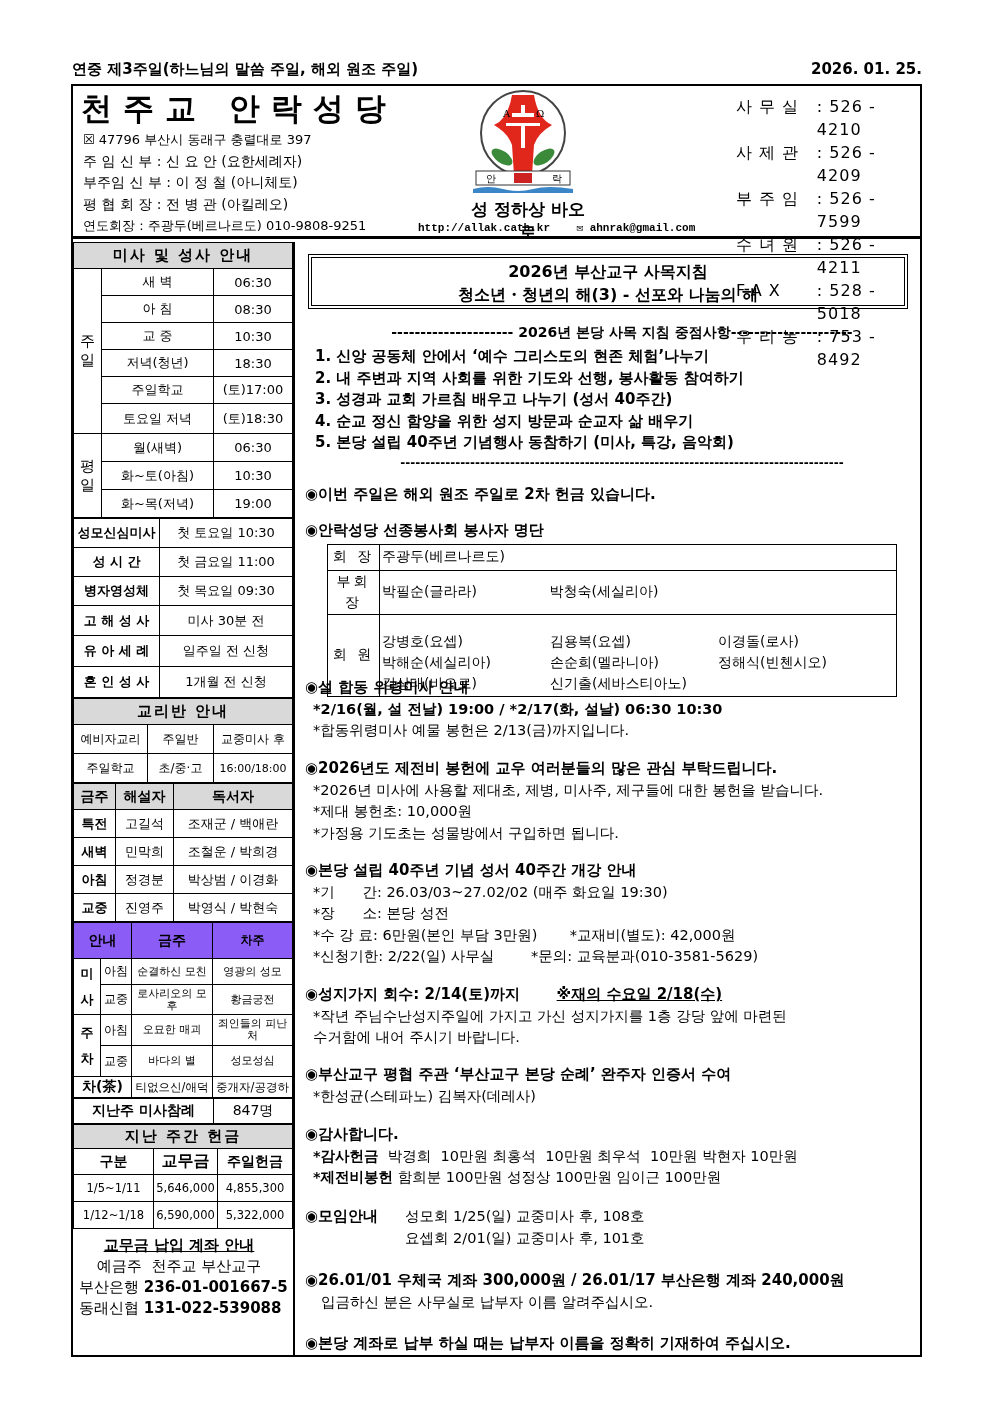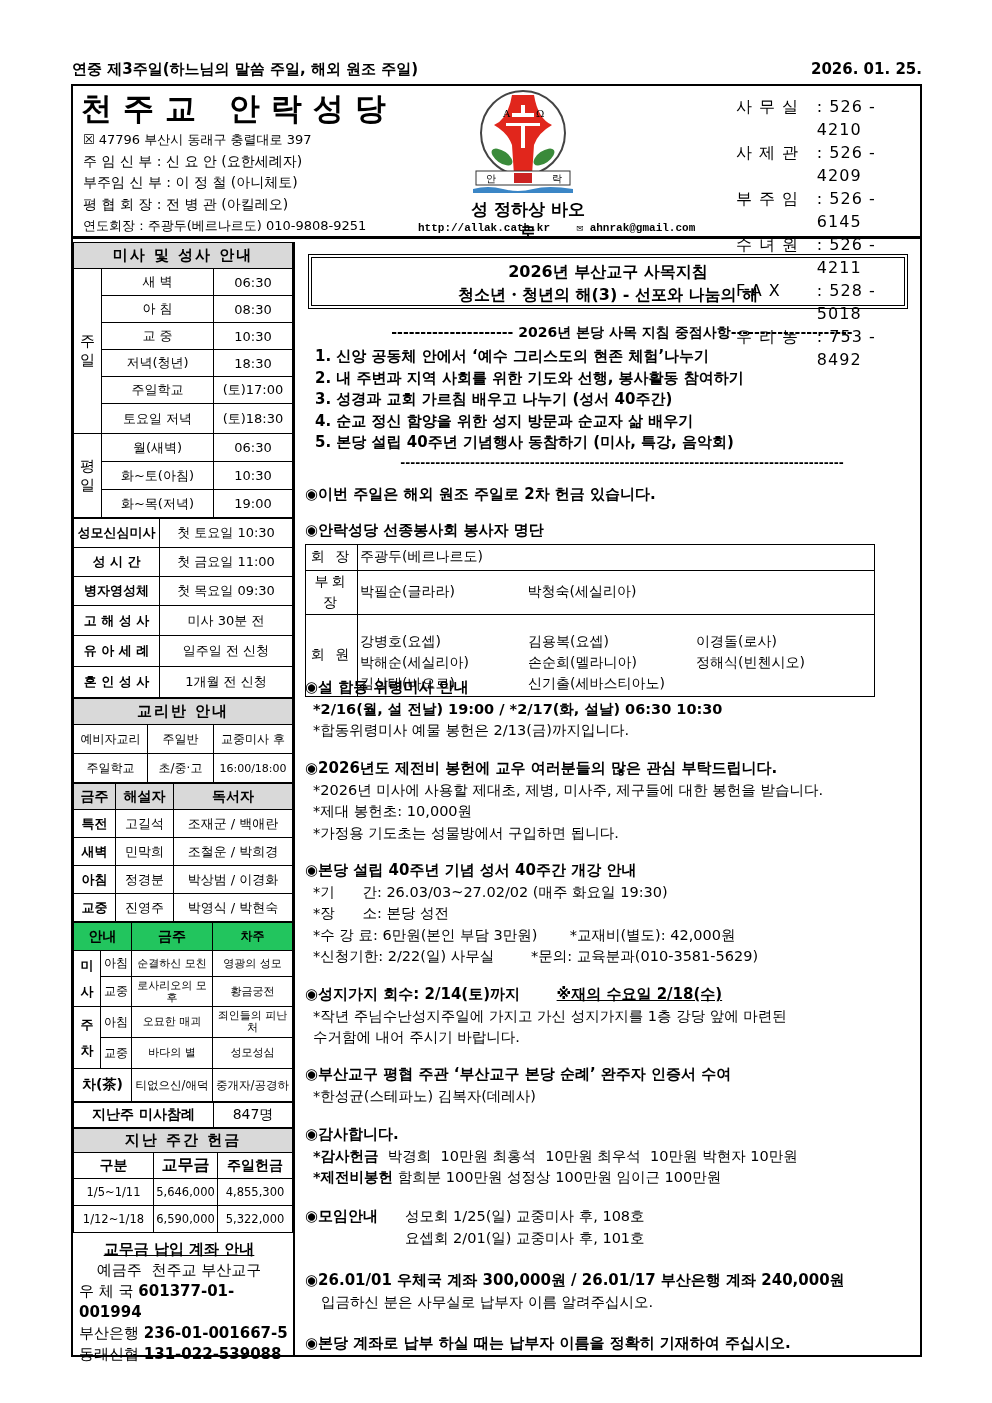--- a/index.html
+++ b/index.html
@@ -25,21 +25,21 @@
   .bold { font-weight: bold; }
   .sm { font-size: 11px; line-height: 12px; }
   .main { position: absolute; left: 232px; top: 160px; width: 608px; }
   .boxtitle { position: absolute; left: 3px; top: 8px; width: 600px; height: 55px; border: 4px double #000; text-align: center; font-size: 16px; font-weight: bold; line-height: 23px; padding-top: 2px; }
   .dash { position: absolute; left: 17px; width: 600px; font-size: 14px; font-weight: bold; white-space: nowrap; overflow: hidden; text-align: center; }
   .points { position: absolute; left: 10px; top: 100px; font-size: 15px; font-weight: bold; line-height: 21.5px; }
   .sec { position: absolute; left: 0; width: 608px; font-size: 14.5px; line-height: 21.5px; }
   .sec .h { font-weight: bold; font-size: 15px; }
   .sec .l { padding-left: 8px; }
   .bullet { font-weight: bold; }
-  .staff { width: 570px; border: 1px solid #000; margin-top: 2px; }
+  .staff { margin-left: 22px; width: 570px; border: 1px solid #000; margin-top: 2px; }
   .staff td { text-align: left; font-size: 14px; padding: 0 2px; }
   .staff td.lab { width: 52px; text-align: center; letter-spacing: 3px; }
   .u { text-decoration: underline; }
 </style>
 </head>
 <body>
 
 <div class="topline">
   <span class="left">연중 제3주일(하느님의 말씀 주일, 해외 원조 주일)</span>
   <span class="right">2026. 01. 25.</span>
@@ -86,21 +86,21 @@
       <div class="row">
           <span class="lab">사무실</span>
           <span>: 526 - 4210</span>
         </div>
       <div class="row">
           <span class="lab">사제관</span>
           <span>: 526 - 4209</span>
         </div>
       <div class="row">
           <span class="lab">부주임</span>
-          <span>: 526 - 6145</span>
+          <span>: 526 - 7599</span>
         </div>
       <div class="row">
           <span class="lab">수녀원</span>
           <span>: 526 - 4211</span>
         </div>
       <div class="row">
           <span class="lab">FAX</span>
           <span>: 528 - 5018</span>
         </div>
       <div class="row">
@@ -225,21 +225,21 @@
           </tr>
       <tr style="height:28px">
             <td class="bold">교중</td>
             <td>진영주</td>
             <td>박영식 / 박현숙</td>
           </tr>
     </tbody>
       </table>
     <table>
       <tbody>
-          <tr style="height:28px;background:#22c55e">
+          <tr style="height:36px;background:#8b5cf6">
             <td colspan="2" class="bold" style="width:58px;font-size:14px">안내</td>
             <td class="bold" style="width:81px;font-size:14px">금주</td>
             <td class="bold" style="font-size:12px">차주</td>
           </tr>
       <tr style="height:26px">
             <td rowspan="2" class="bold" style="width:27px;font-size:13px;padding:0 6px;line-height:26px">미사</td>
             <td style="width:31px;font-size:12px">아침</td>
             <td class="sm">순결하신 모친</td>
             <td class="sm">영광의 성모</td>
           </tr>
@@ -252,21 +252,21 @@
             <td rowspan="2" class="bold" style="font-size:13px;padding:0 6px;line-height:26px">주차</td>
             <td style="font-size:12px">아침</td>
             <td class="sm">오묘한 매괴</td>
             <td class="sm">죄인들의 피난처</td>
           </tr>
       <tr style="height:31px">
             <td style="font-size:12px">교중</td>
             <td class="sm">바다의 별</td>
             <td class="sm">성모성심</td>
           </tr>
-      <tr style="height:33px">
+      <tr style="height:21px">
             <td colspan="2" class="bold" style="font-size:14px">차(茶)</td>
             <td style="font-size:11.5px">티없으신/애덕</td>
             <td style="font-size:11.5px">중개자/공경하</td>
           </tr>
     </tbody>
       </table>
     <table>
       <tbody>
           <tr style="height:25px">
             <td class="bold" style="width:140px;font-size:14px">지난주 미사참례</td>
@@ -292,21 +292,20 @@
       <tr style="height:27px">
             <td style="font-size:11.5px">1/12~1/18</td>
             <td style="font-size:11.5px">6,590,000</td>
             <td style="font-size:11.5px">5,322,000</td>
           </tr>
     </tbody>
       </table>
     <div style="padding:6px 0 0 6px; font-size:15px; line-height:21px;">
       <div class="bold u" style="text-align:center;width:200px;">교무금 납입 계좌 안내</div>
       <div style="text-align:center;width:200px;white-space:pre;">예금주  천주교 부산교구</div>
-      <div><span>우 체 국</span> <b>601377-01-001994</b></div>
       <div><span>부산은행</span> <b>236-01-001667-5</b></div>
       <div><span>동래신협</span> <b>131-022-539088</b></div>
     </div>
   </div>
 
   <div class="main">
     <div class="boxtitle">
       <div>2026년 부산교구 사목지침</div>
       <div>청소년・청년의 해(3) - 선포와 나눔의 해</div>
     </div>

